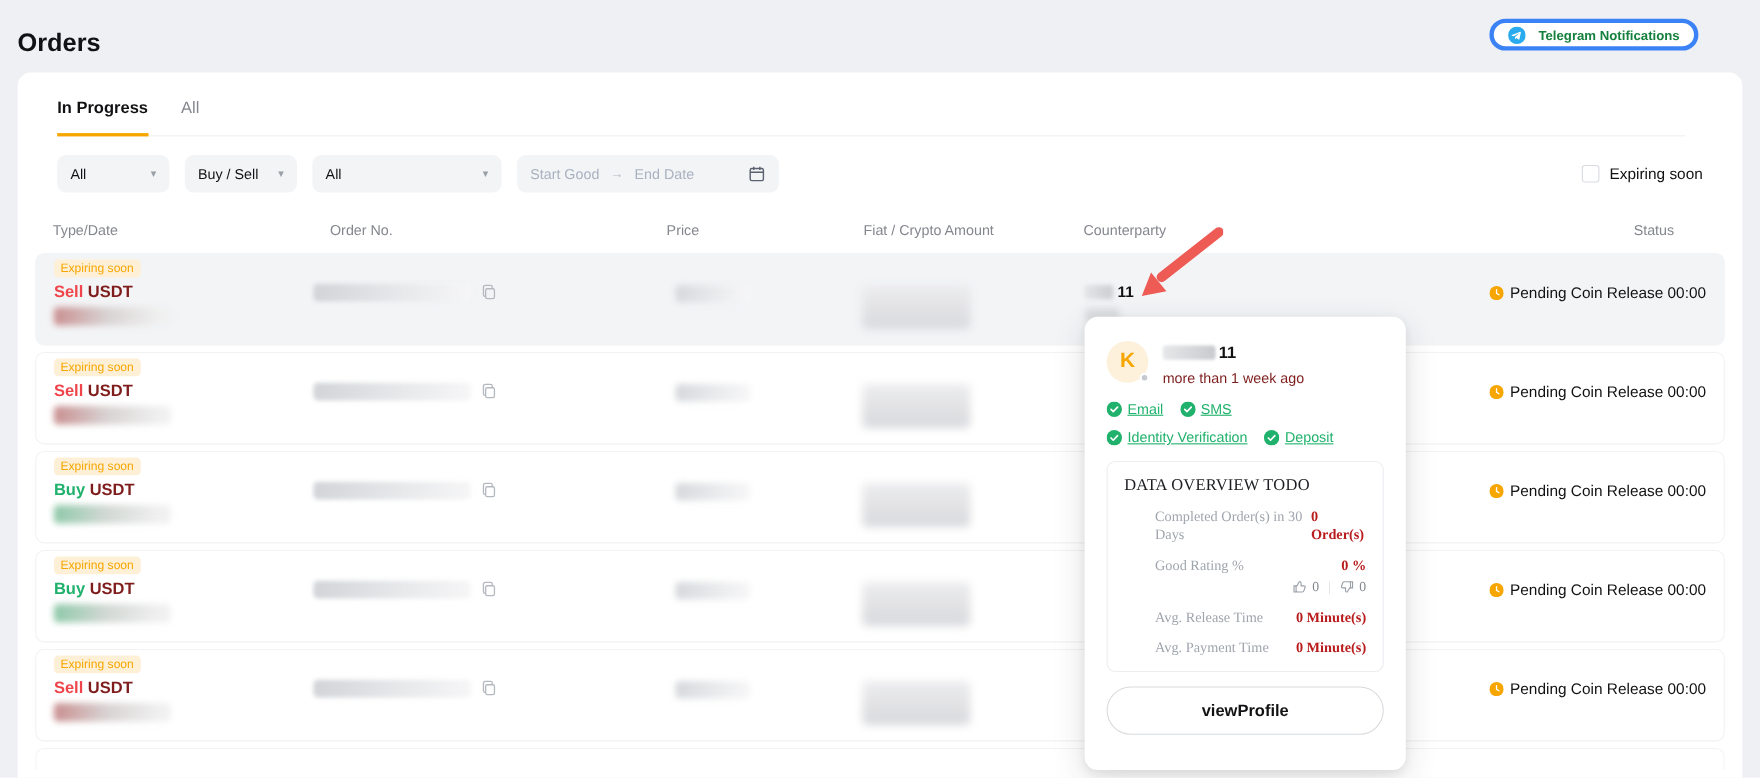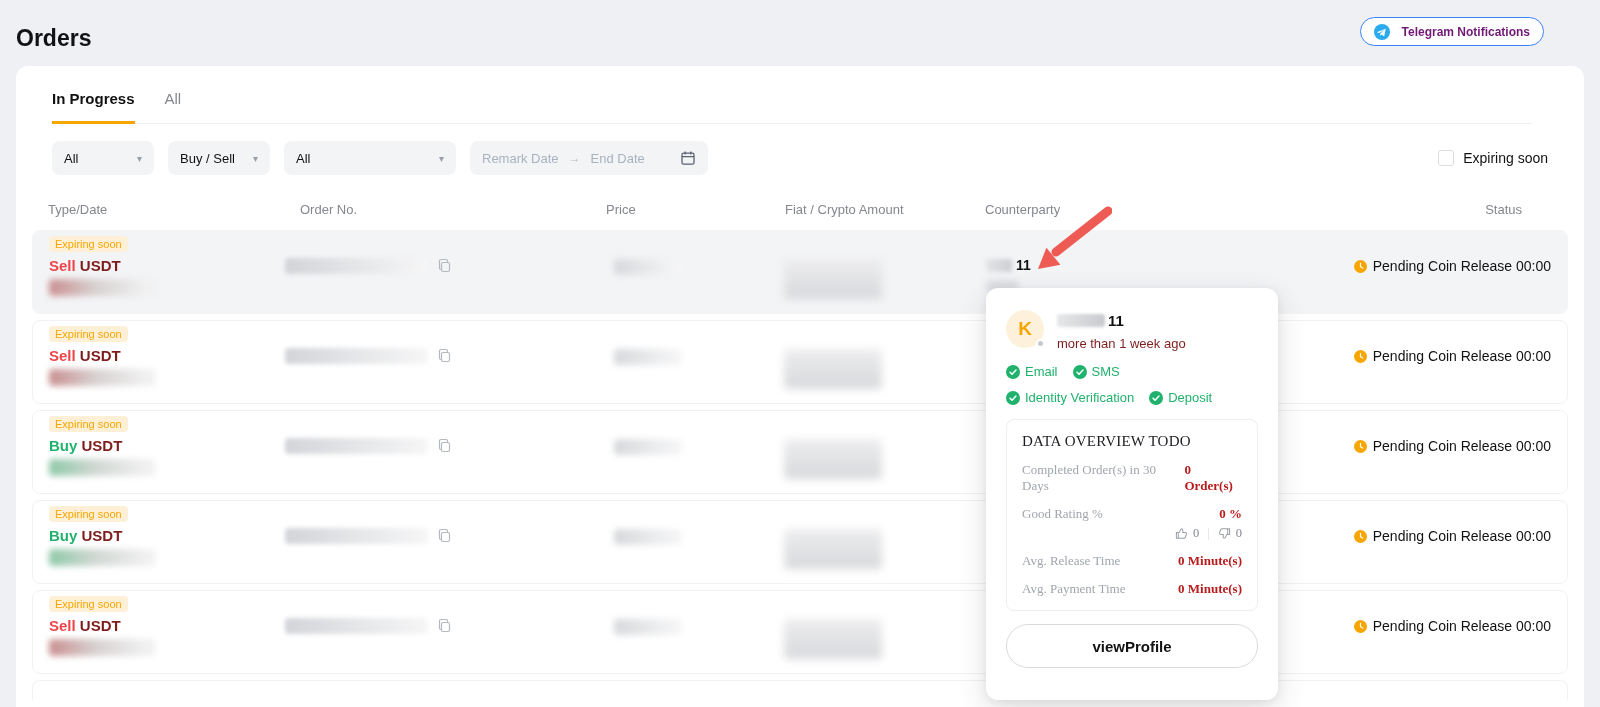--- a/index.html
+++ b/index.html
@@ -9,22 +9,22 @@
     font-family:"Liberation Sans", sans-serif;
     color:#17181a;
     position:relative;
   }
   
   .topbar { position:absolute; left:16px; right:16px; top:0; height:62px; }
   .page-title { position:absolute; left:0; top:25px; font-size:23px; font-weight:bold; color:#121214; }
   .tg-btn {
     position:absolute; right:40px; top:17px; height:29px;
     display:flex; align-items:center; gap:12px; padding:0 13px;
-    background:#fff; border:1px solid #3b82f6; border-radius:15px;
-    font-size:12px; font-weight:bold; color:#701a75; cursor:pointer;
+    background:#fff; border:4px solid #3b82f6; border-radius:15px;
+    font-size:12px; font-weight:bold; color:#15803d; cursor:pointer;
     font-family:"Liberation Sans", sans-serif;
   }
   .tg-icon { width:16px; height:16px; display:inline-flex; }
   
   .card {
     position:absolute; left:16px; right:16px; top:66px; height:700px;
     background:#fff; border-radius:12px;
   }
   
   .tabsbar { margin:24px 52px 17px 36px; border-bottom:1px solid #eef0f2; display:flex; gap:30px; }
@@ -95,25 +95,25 @@
   .avatar { position:relative; width:38px; height:38px; border-radius:50%; background:#fdf1dc;
     display:flex; align-items:center; justify-content:center;
     font-size:19px; font-weight:bold; color:#f7a600; flex:0 0 auto; }
   .status-dot { position:absolute; right:-1px; bottom:0; width:9px; height:9px; border-radius:50%;
     background:#c6c9ce; border:2px solid #fff; }
   .nameline { display:flex; align-items:center; gap:3px; margin-top:2px; }
   .name-blur { width:48px; height:13px; background:linear-gradient(90deg,#e6e7e9,#c8cacd); filter:blur(1.5px); border-radius:3px; }
   .cp-popup-name { font-size:15px; font-weight:bold; color:#121214; }
   .lastseen { margin-top:7px; font-size:13px; color:#7f1d1d; }
   .verifs { margin-top:13px; display:flex; flex-wrap:wrap; column-gap:15px; row-gap:11px; }
-  .verif { display:flex; align-items:center; gap:5px; font-size:13px; color:#20b26c; }
+  .verif { display:flex; align-items:center; gap:5px; font-size:13px; color:#20b26c;text-decoration:underline; }
   .check-icon { display:inline-flex; }
   .overview { margin-top:14px; border:1px solid #ebedf0; border-radius:8px; padding:13px 15px 13px;font-family:Liberation Serif, serif; }
   .ov-title { font-size:15px; color:#1b1d21; letter-spacing:.2px; }
-  .ov-row { margin-top:12px; display:flex; justify-content:space-between; align-items:baseline; font-size:13px; }
+  .ov-row { margin-top:12px; display:flex; justify-content:space-between; align-items:baseline; font-size:13px;margin-left:28px; }
   .ov-label { color:#a0a5ad; }
   .ov-value { font-weight:bold; color:#b91c1c; }
   .thumbs { margin-top:4px; display:flex; justify-content:flex-end; align-items:center; gap:5px;
     font-size:12.5px; color:#84878e; }
   .thumb-sep { color:#d9dce0; margin:0 3px; }
   .thumb-icon { display:inline-flex; }
   .remark-wrap { margin:13px -8px 0; border:3px solid #ee5a54; border-radius:10px; background:#fff; }
   .remark { display:flex; align-items:center; justify-content:space-between; padding:9px 16px; font-size:14px;
     color:#121214; cursor:pointer; }
   .chev { color:#3e4149; font-size:16px; line-height:14px; }
@@ -154,21 +154,21 @@
     </div>
     <div class="select sel-side">
       <span>Buy / Sell</span>
       <span class="caret">▾</span>
     </div>
     <div class="select sel-status">
       <span>All</span>
       <span class="caret">▾</span>
     </div>
     <div class="date-range">
-      <span class="ph">Remark Date</span>
+      <span class="ph">Start Good</span>
       <span class="date-arrow">→</span>
       <span class="ph">End Date</span>
       <span class="cal-icon">
         <svg width="16" height="16" viewBox="0 0 16 16" fill="none" stroke="#5a6270" stroke-width="1.3">
             <rect x="2" y="3.2" width="12" height="11" rx="1.5"></rect>
             <path d="M2 6.6h12M5.2 1.6v3M10.8 1.6v3"></path>
           </svg>
       </span>
     </div>
     <label class="expiring">

